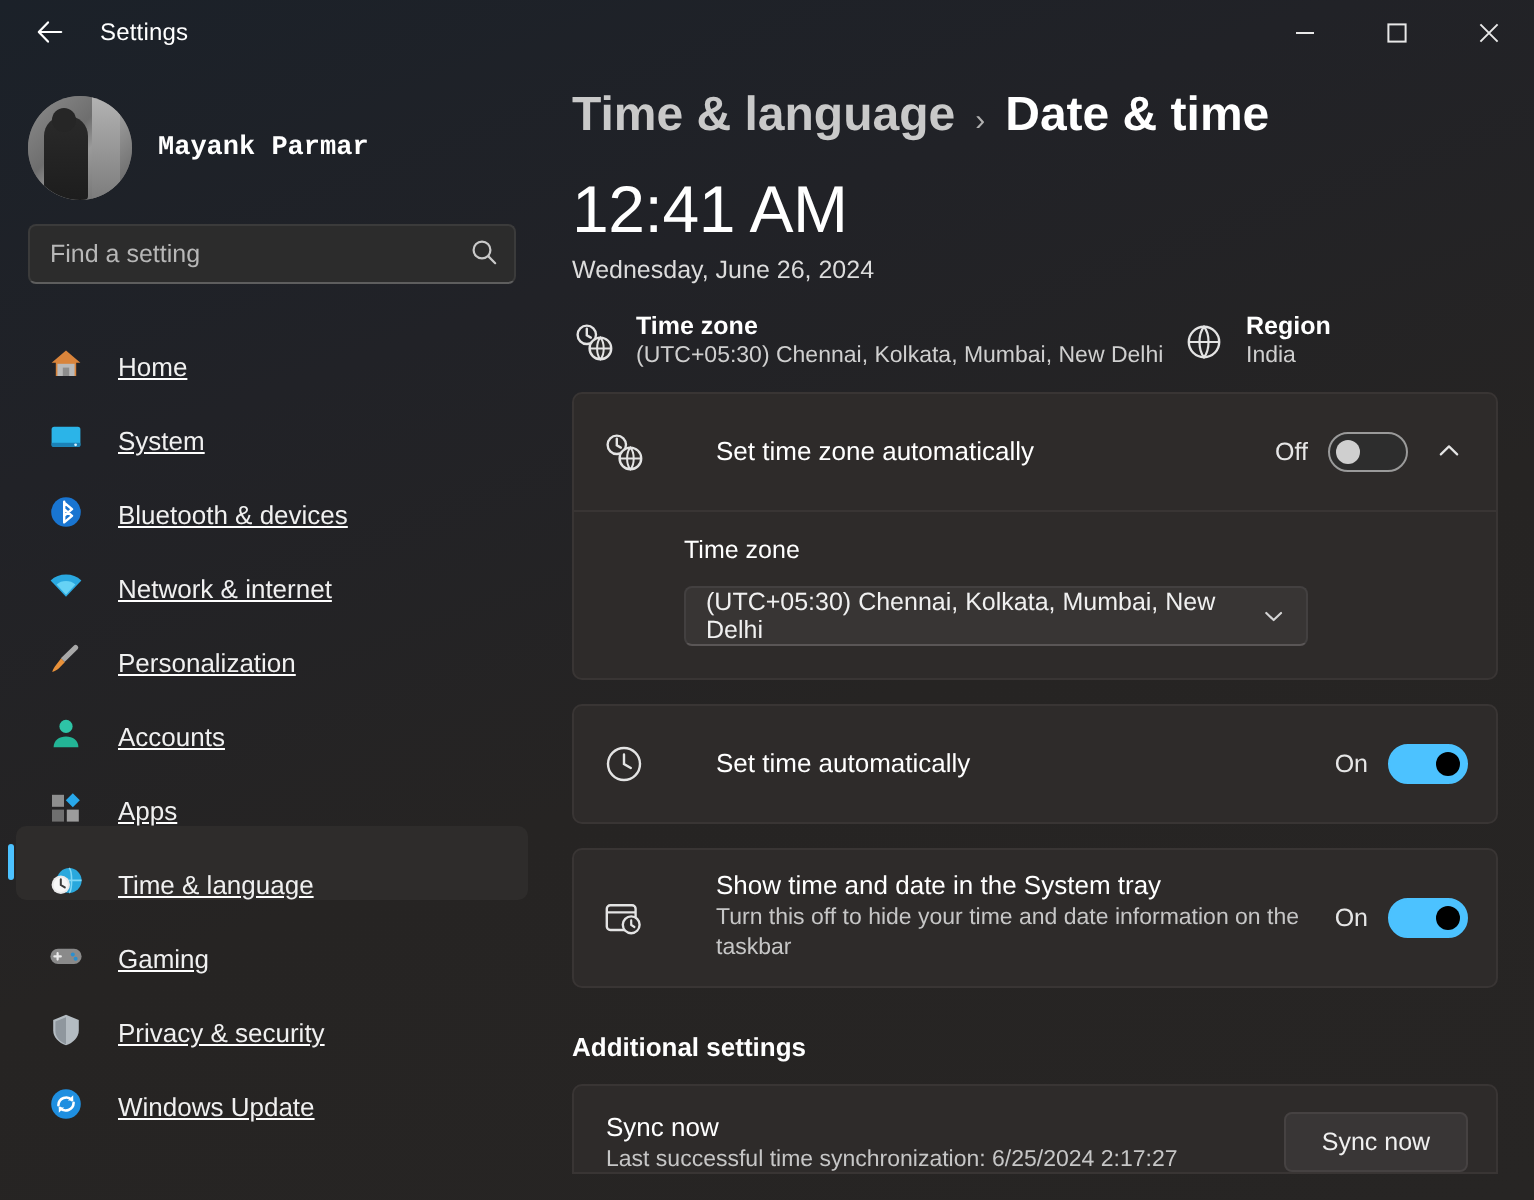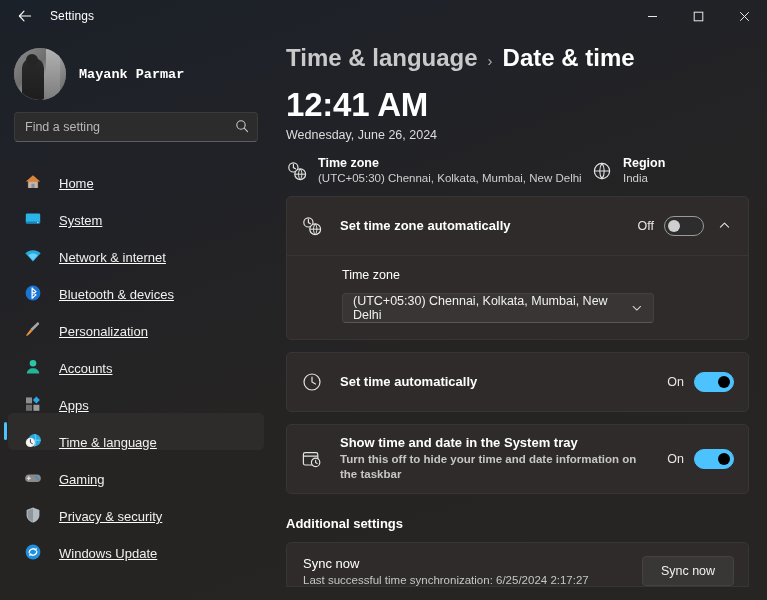--- a/index.html
+++ b/index.html
@@ -111,21 +111,21 @@
   .content {
     position:absolute; top:0; left:272px; right:0; height:600px;
     padding:44px 18px 0 14px;
     overflow:hidden;
   }
   .breadcrumb { display:flex; align-items:baseline; gap:10px; }
   .bc-parent { font-size:24px; color:#c9c9c9; font-weight:600; }
   .bc-sep { font-size:15px; color:#b0b0b0; }
   .bc-current { font-size:24px; color:#ffffff; font-weight:700; }
 
-  .clock { font-size:33px; font-weight:700; color:#ffffff; margin-top:16px; letter-spacing:-.2px; line-height:1.05; }
+  .clock { font-size:33px; font-weight:400; color:#ffffff; margin-top:16px; letter-spacing:-.2px; line-height:1.05; }
   .date-line { font-size:12.5px; color:#dcdcdc; margin-top:5px; }
 
   .summary { display:flex; margin-top:14px; }
   .sum-item { display:flex; align-items:flex-start; }
   .sum-item.tz { width:305px; }
   .sum-ico { width:22px; height:22px; margin-top:4px; flex:0 0 22px; }
   .sum-txt { margin-left:10px; }
   .sum-title { font-size:12.5px; font-weight:600; color:#ffffff; }
   .sum-sub { font-size:11.5px; color:#cfcfcf; margin-top:2px; }
 
@@ -135,21 +135,21 @@
     border:1px solid #393534;
     border-radius:5px;
     margin-top:12px;
     overflow:hidden;
   }
   .card-row {
     display:flex; align-items:center;
     padding:0 14px; min-height:58px;
   }
   .card-ico { width:22px; height:22px; flex:0 0 22px; }
-  .card-body { margin-left:17px; flex:1; padding:10px 0;font-weight:bold; }
+  .card-body { margin-left:35px; flex:1; padding:10px 0; }
   .card-title { font-size:13px; color:#ffffff; }
   .card-desc { font-size:11.5px; color:#c6c6c6; margin-top:2px; line-height:1.35; max-width:300px; }
   .card-right { display:flex; align-items:center; gap:10px; }
   .state-lbl { font-size:12.5px; color:#e6e6e6; }
 
   .toggle {
     width:40px; height:20px; border-radius:10px; position:relative;
     cursor:default; flex:0 0 40px;
   }
   .toggle.off { background:#2d2d2d; border:1px solid #9a9a9a; }
@@ -273,35 +273,35 @@
             <rect x="1.8" y="11.4" width="14.4" height="2" rx="0.6" fill="#1b82b8"></rect>
             <circle cx="13.8" cy="12.4" r="0.7" fill="#d8f2ff"></circle>
           </svg>
         </span>
         <span class="nav-label">System</span>
       </div>
 
       <div class="nav-item">
         <span class="nav-ico">
           <svg width="18" height="18" viewBox="0 0 18 18">
+            <circle cx="9" cy="9" r="7.4" fill="#1975d1"></circle>
+            <path d="M8.1 4.3 12 7.6l-3.9 3.3V3.8v10.4l3.9-3.3-3.9-3.3" fill="none" stroke="#ffffff" stroke-width="1.2" stroke-linejoin="round" stroke-linecap="round"></path>
+          </svg>
+        </span>
+        <span class="nav-label">Bluetooth &amp; devices</span>
+      </div>
+
+      <div class="nav-item">
+        <span class="nav-ico">
+          <svg width="18" height="18" viewBox="0 0 18 18">
             <path d="M1.3 6.2C3.4 4.3 6.1 3.3 9 3.3s5.6 1 7.7 2.9L9 14.4z" fill="#2aa8e0"></path>
             <path d="M4.3 8.2C5.6 7.1 7.2 6.5 9 6.5s3.4.6 4.7 1.7L9 13.4z" fill="#66d2f5"></path>
           </svg>
         </span>
         <span class="nav-label">Network &amp; internet</span>
-      </div>
-
-      <div class="nav-item">
-        <span class="nav-ico">
-          <svg width="18" height="18" viewBox="0 0 18 18">
-            <circle cx="9" cy="9" r="7.4" fill="#1975d1"></circle>
-            <path d="M8.1 4.3 12 7.6l-3.9 3.3V3.8v10.4l3.9-3.3-3.9-3.3" fill="none" stroke="#ffffff" stroke-width="1.2" stroke-linejoin="round" stroke-linecap="round"></path>
-          </svg>
-        </span>
-        <span class="nav-label">Bluetooth &amp; devices</span>
       </div>
 
       <div class="nav-item">
         <span class="nav-ico">
           <svg width="18" height="18" viewBox="0 0 18 18">
             <path d="M14.6 1.8c.7.7.7 1.3.2 1.8L8.3 10 6.4 8.1 13 1.7c.5-.5 1.1-.5 1.6.1z" fill="#a8a8a8"></path>
             <path d="M6.5 8.2 8.4 10.1 5.6 13c-.8.8-2.1 1.6-3.5 2 .5-1.4 1.2-2.8 2-3.6z" fill="#e8913a"></path>
           </svg>
         </span>
         <span class="nav-label">Personalization</span>

